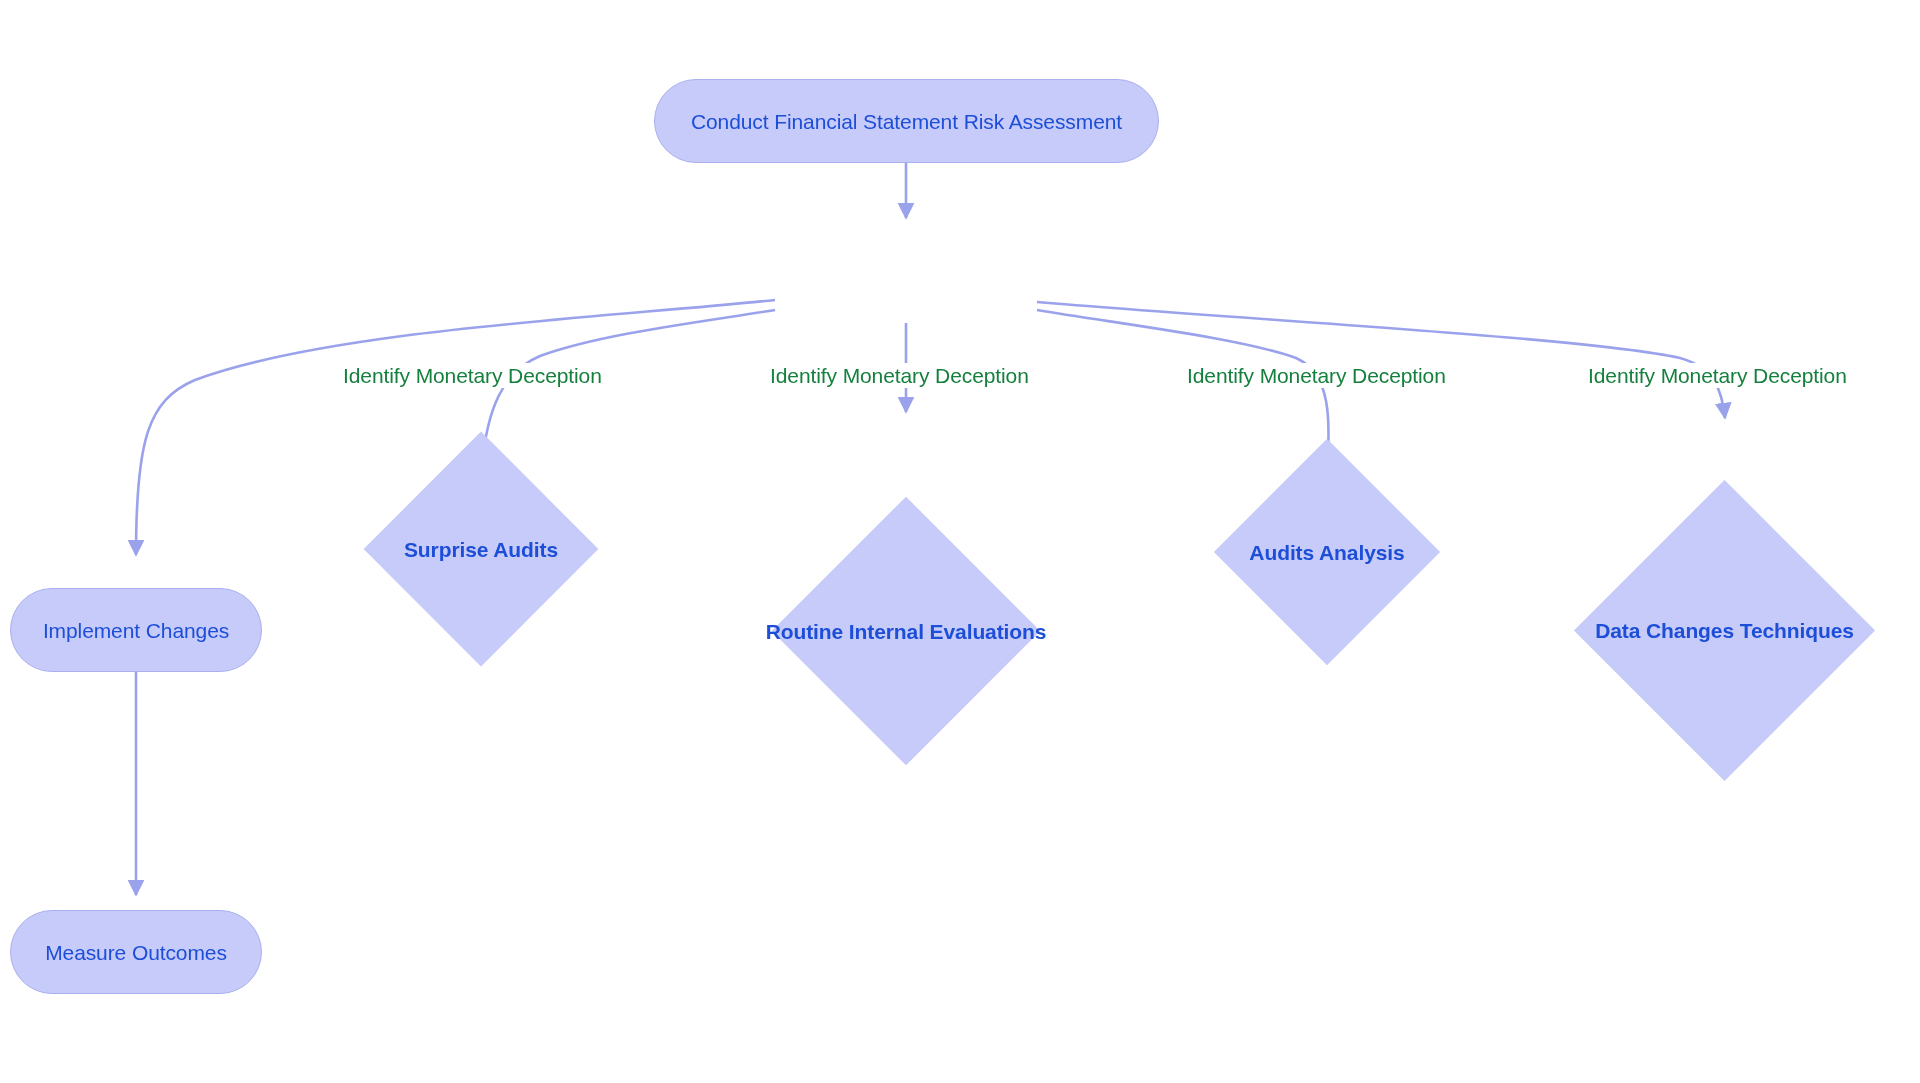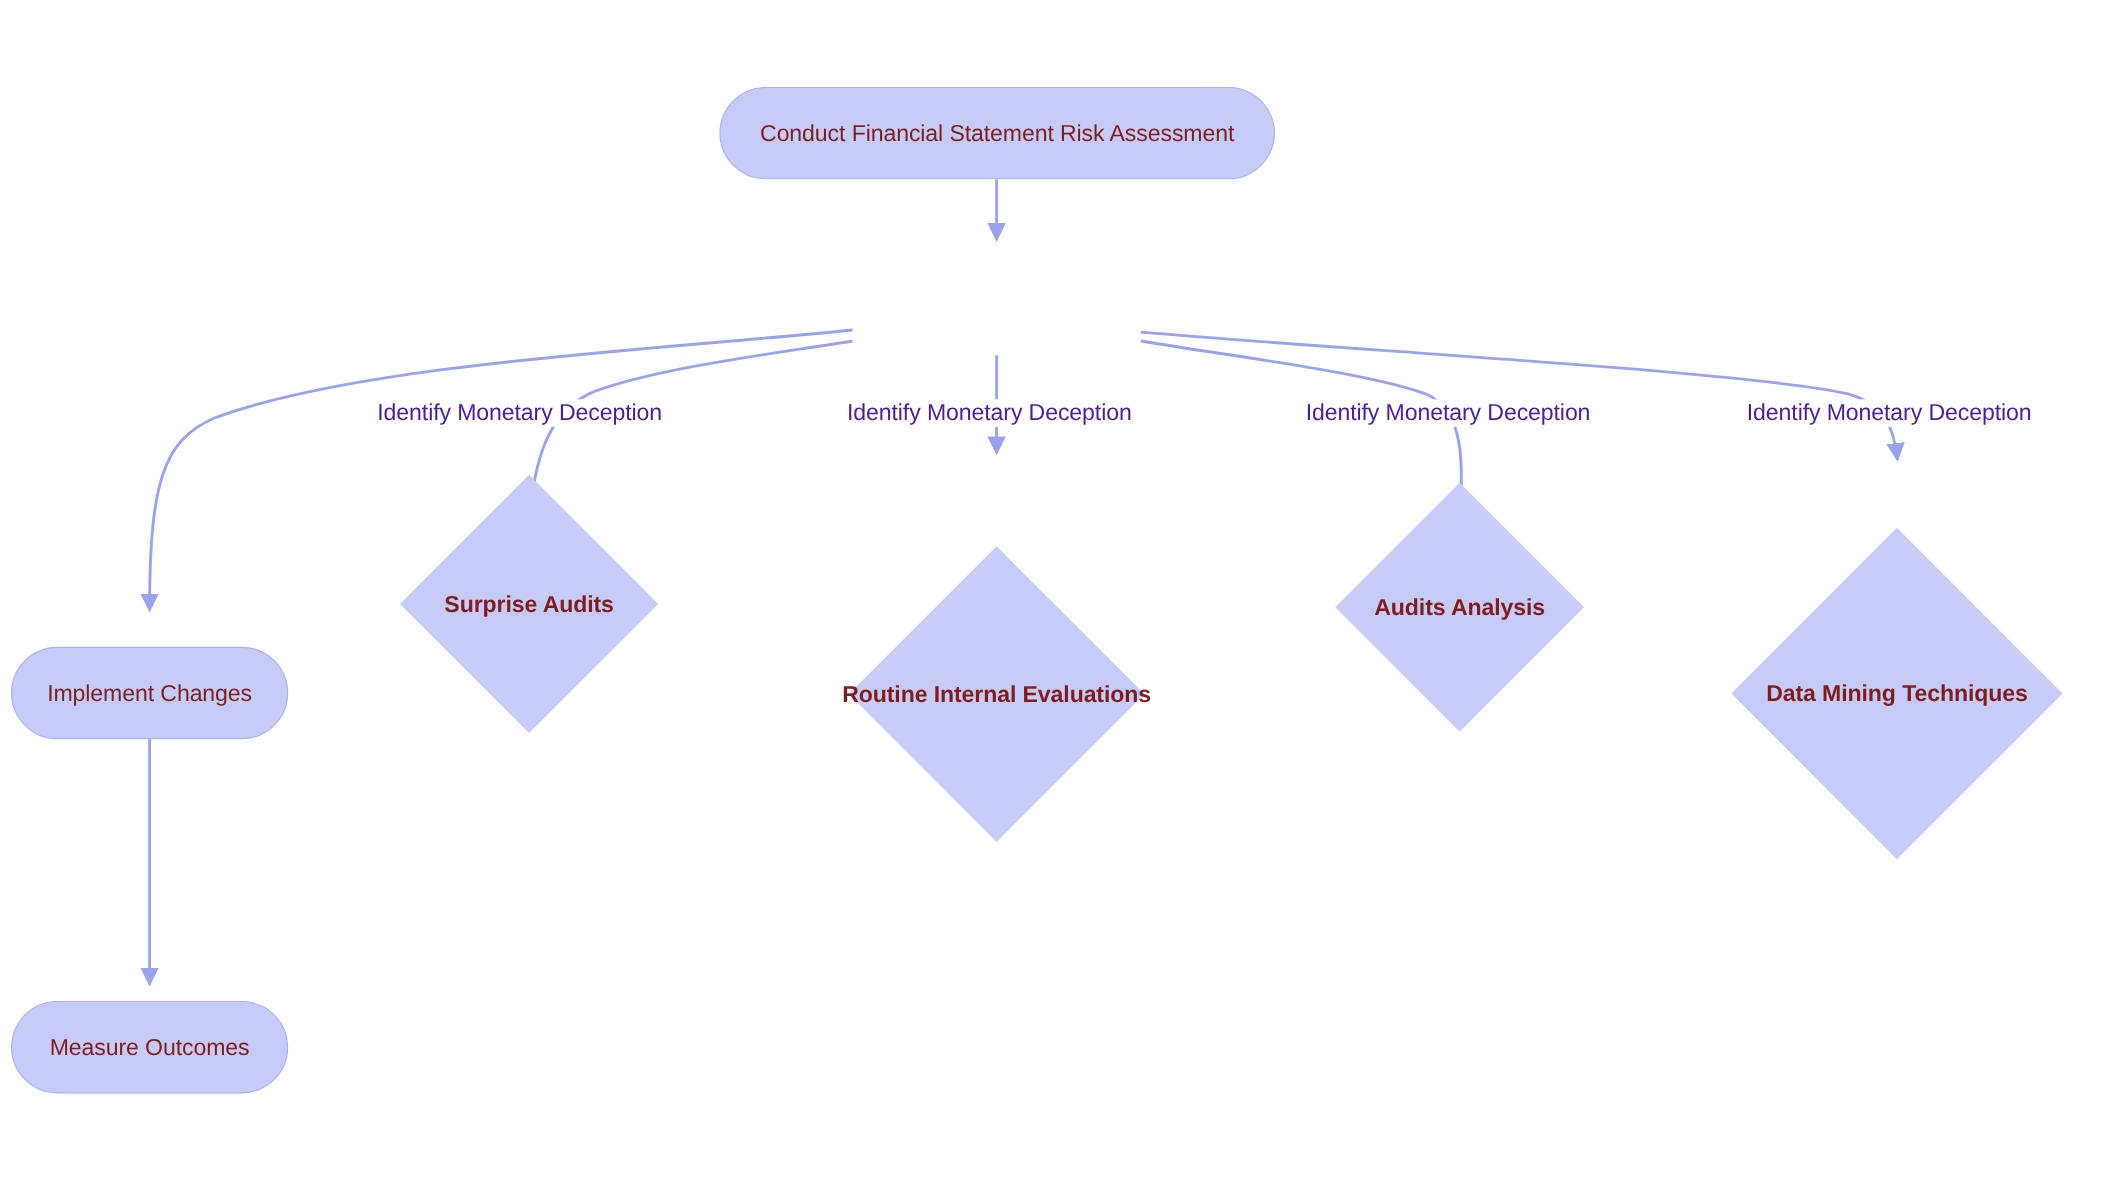--- a/index.html
+++ b/index.html
@@ -34,21 +34,21 @@
     align-items: center;
     justify-content: center;
     text-align: center;
   }
   .node-rounded {
     background: #c6cbf9;
     border: 1px solid #aab0ee;
     border-radius: 999px;
   }
   .node-label {
-    color: #7f1d1d;
+    color: #1d4ed8;
     font-size: 21px;
     font-family: "Liberation Sans", sans-serif;
     letter-spacing: -0.1px;
     white-space: nowrap;
     line-height: 1;
   }
   .diamond-wrap {
     position: absolute;
     display: flex;
     align-items: center;
@@ -63,21 +63,21 @@
     height: 100%;
     background: #c6cbf9;
     transform: rotate(45deg);
   }
   .diamond-wrap .node-label {
     position: relative;
     z-index: 2;
   }
   .edge-label {
     position: absolute;
-    color: #4c1d95;
+    color: #15803d;
     font-size: 21px;
     font-family: "Liberation Sans", sans-serif;
     letter-spacing: -0.1px;
     white-space: nowrap;
     background: #ffffff;
     padding: 1px 3px;
     line-height: 1.1;
   }
 </style>
 </head>
@@ -130,21 +130,21 @@
     <span class="node-label">Routine Internal Evaluations</span>
   </div>
 
   <div class="diamond-wrap" style="left:1247px; top:472px; width:160px; height:160px;">
     <div class="diamond-shape"></div>
     <span class="node-label">Audits Analysis</span>
   </div>
 
   <div class="diamond-wrap" style="left:1618px; top:524px; width:213px; height:213px;">
     <div class="diamond-shape"></div>
-    <span class="node-label">Data Mining Techniques</span>
+    <span class="node-label">Data Changes Techniques</span>
   </div>
 
   <div class="edge-label" style="left:340px; top:363px;">Identify Monetary Deception</div>
 
   <div class="edge-label" style="left:767px; top:363px;">Identify Monetary Deception</div>
 
   <div class="edge-label" style="left:1184px; top:363px;">Identify Monetary Deception</div>
 
   <div class="edge-label" style="left:1585px; top:363px;">Identify Monetary Deception</div>
 

